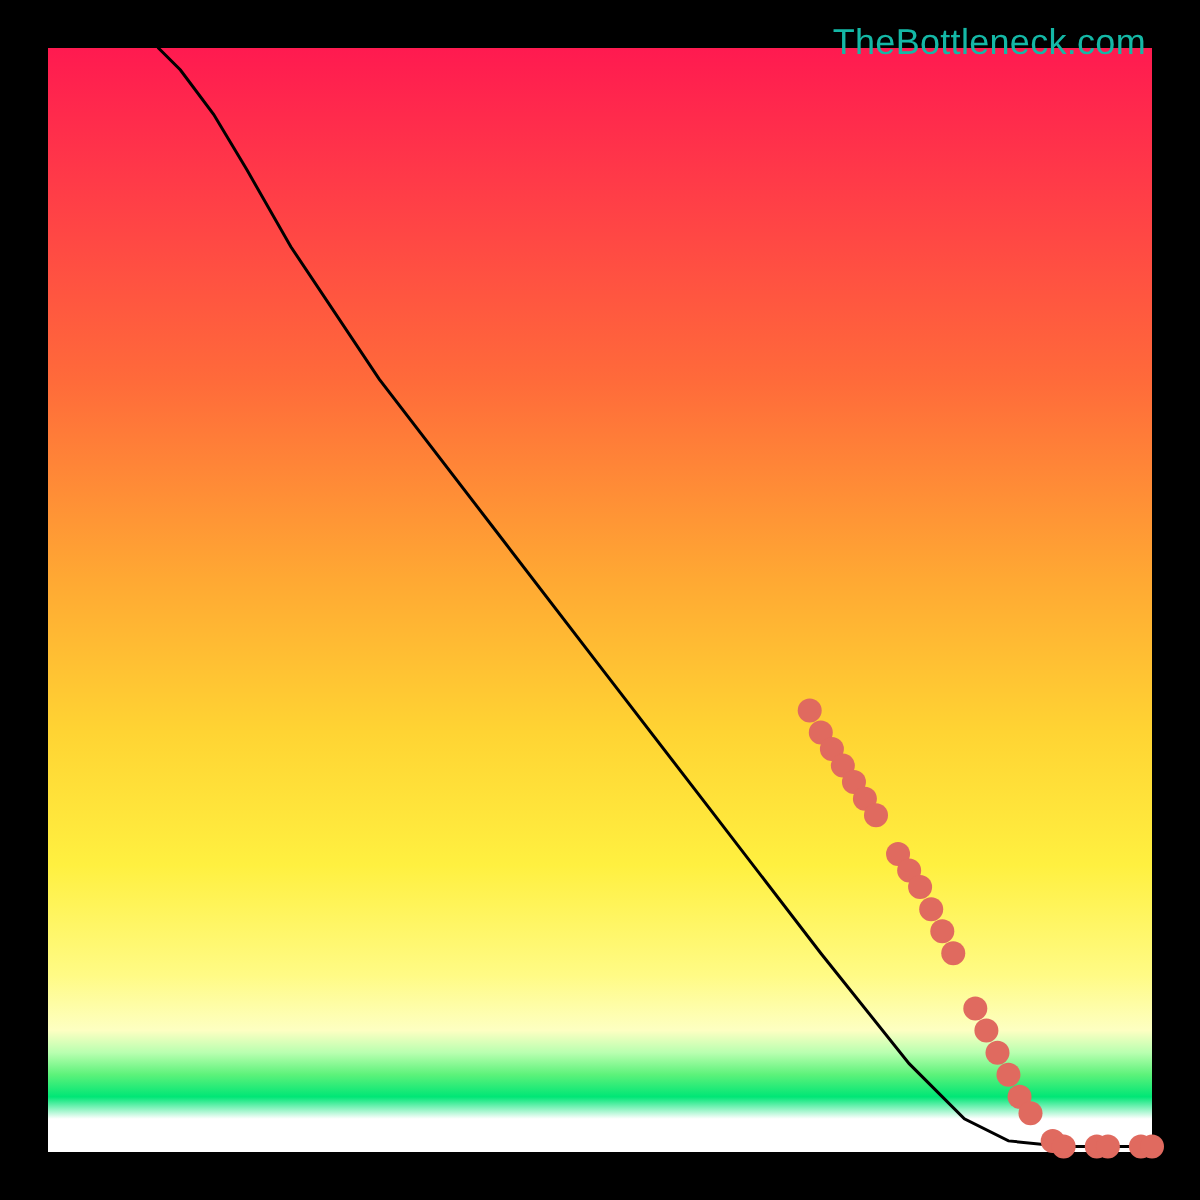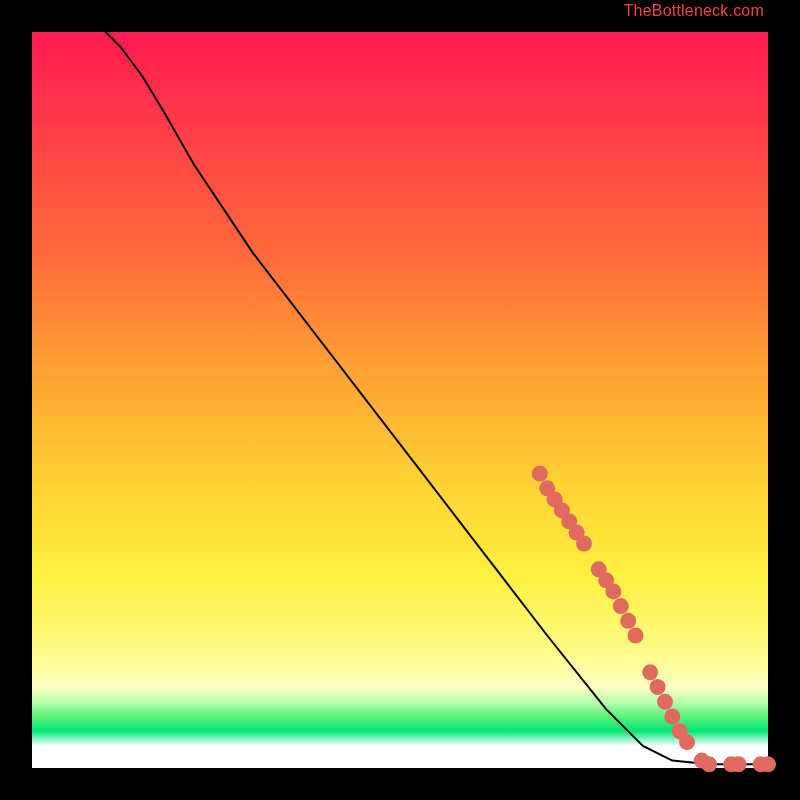--- a/index.html
+++ b/index.html
@@ -35,25 +35,25 @@
       #fdffc2 89%,
       #b9ffb0 91%,
       #5cf27a 93%,
       #00e676 95%,
       #ffffff 97%,
       #ffffff 100%
     );
   }
   .watermark {
     position: absolute;
-    top: 2px;
+    top: 15px;
     right: 36px;
-    font-size: 16px;
+    font-size: 24px;
     font-weight: 500;
-    color: #ef4444;
+    color: #14b8a6;
     letter-spacing: 0.2px;
     z-index: 5;
   }
   svg.overlay {
     position: absolute;
     left: 32px;
     top: 32px;
     width: 736px;
     height: 736px;
     overflow: visible;

